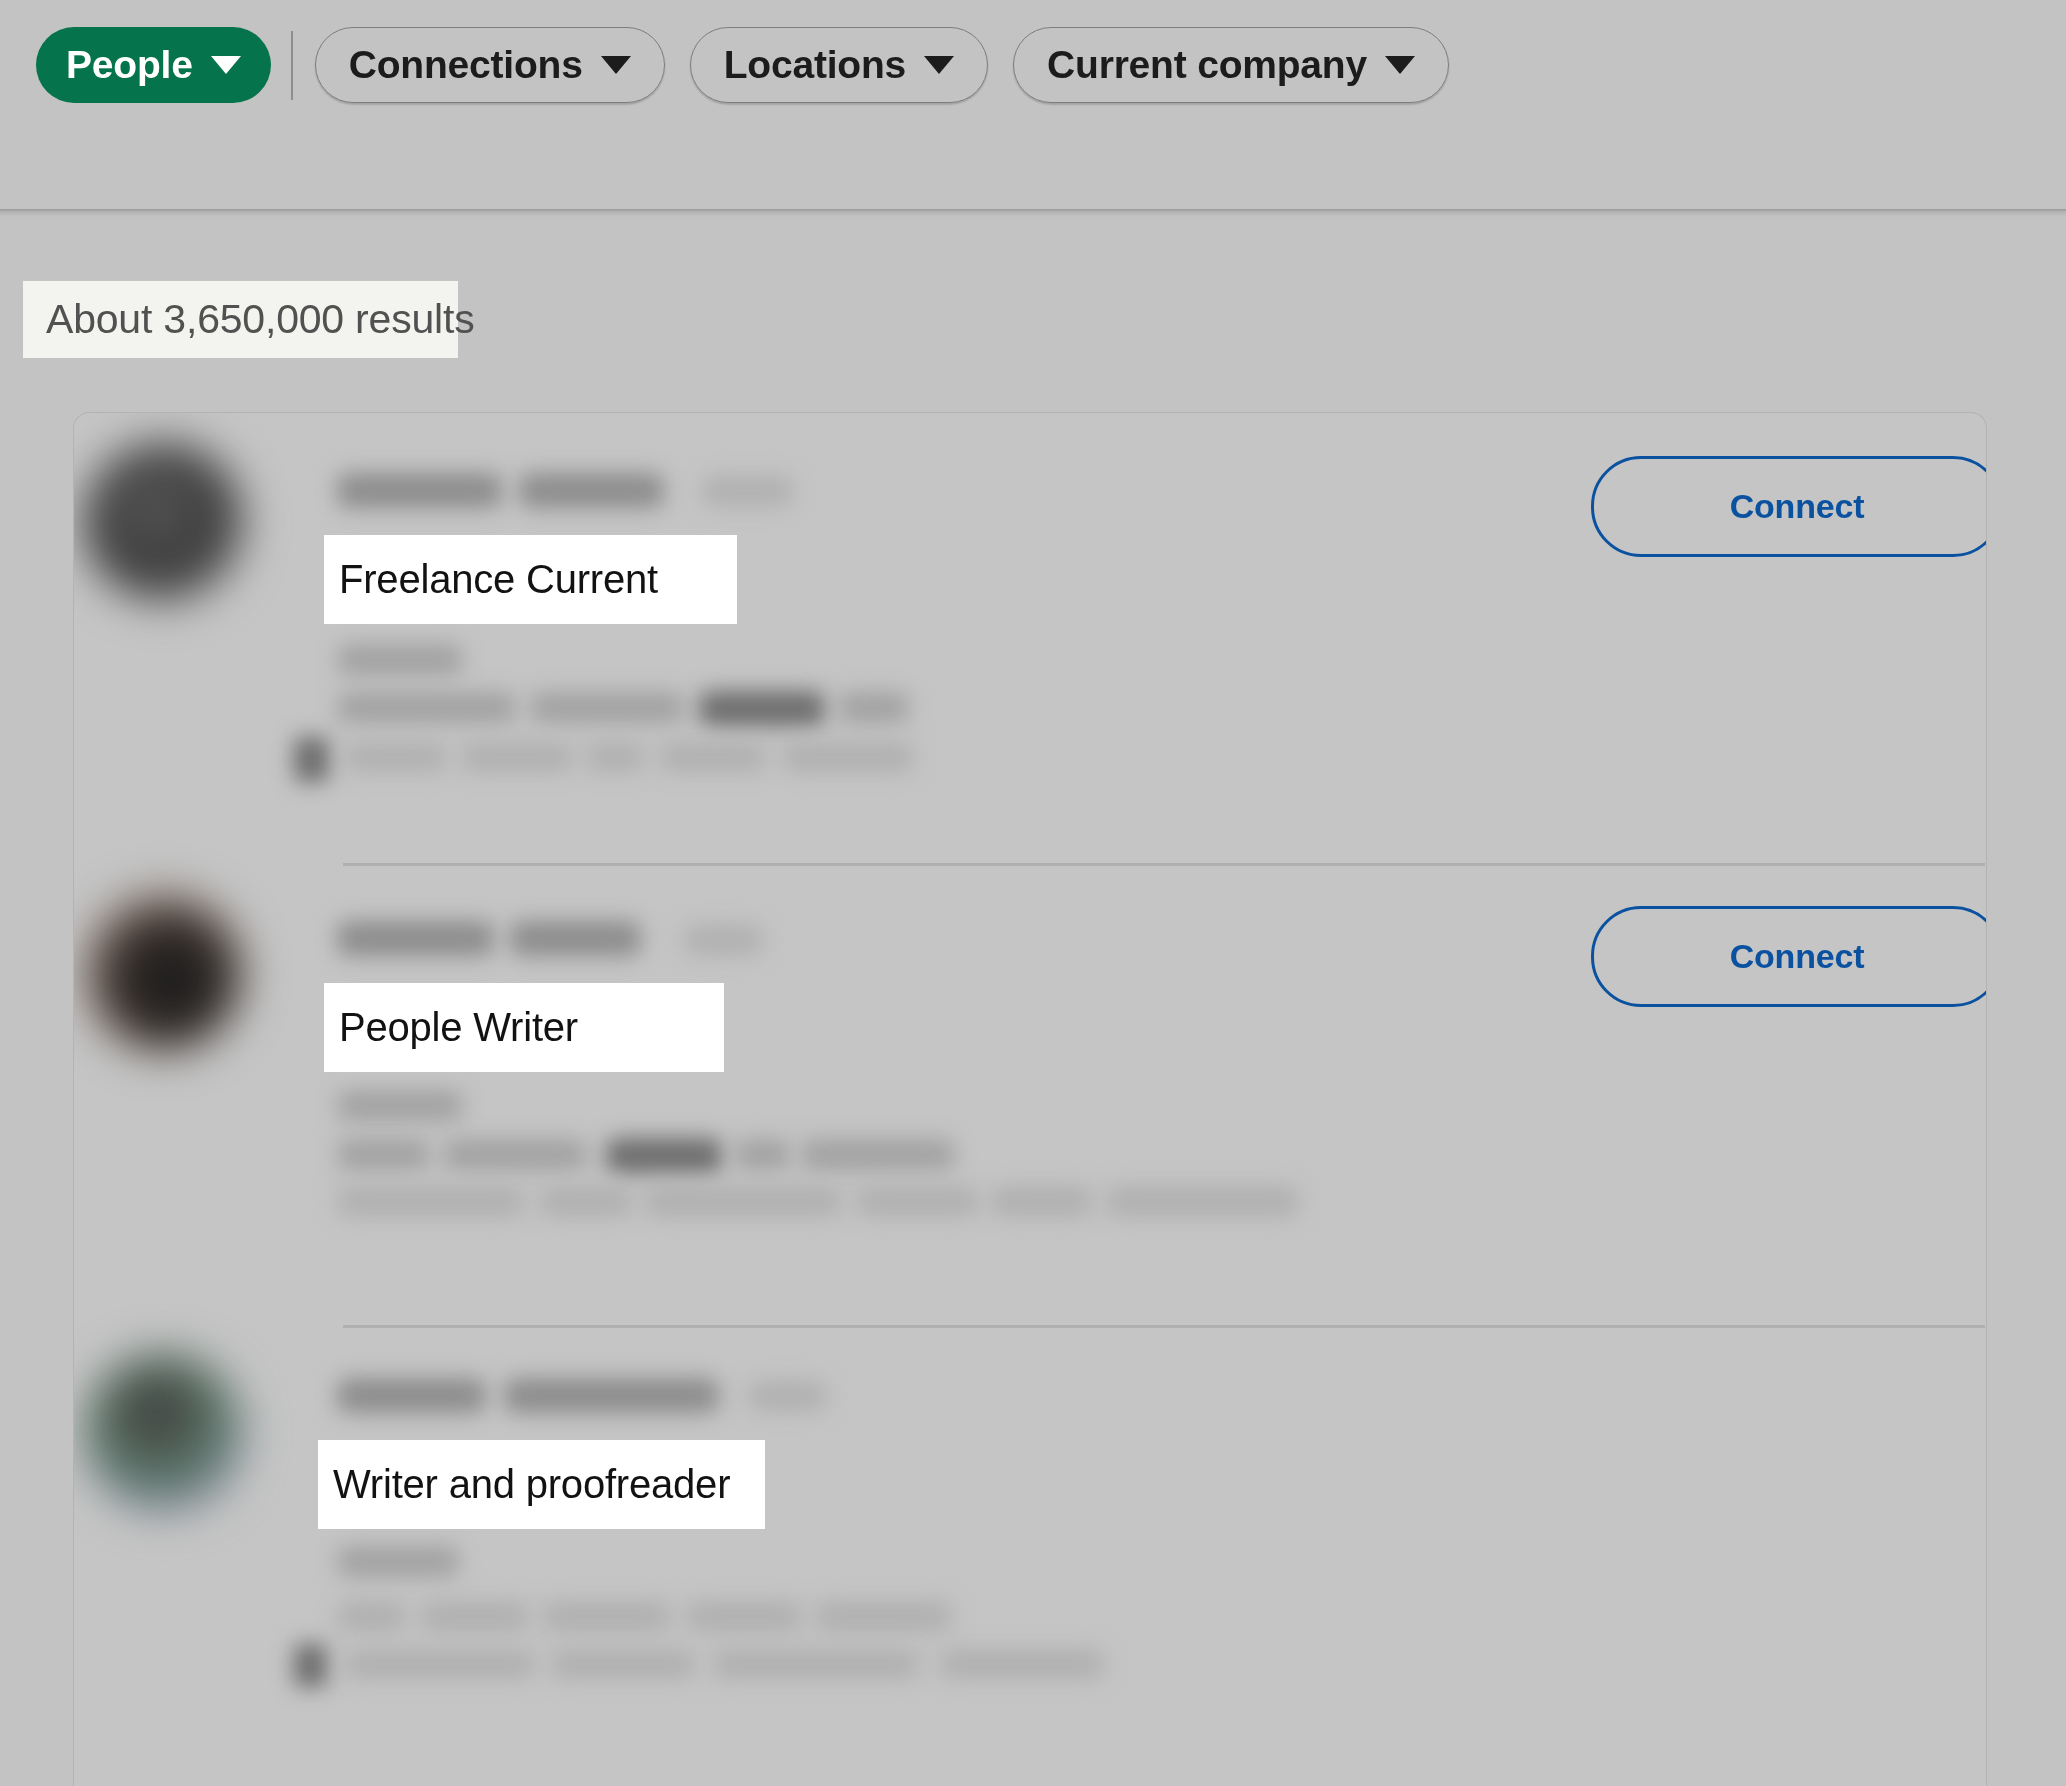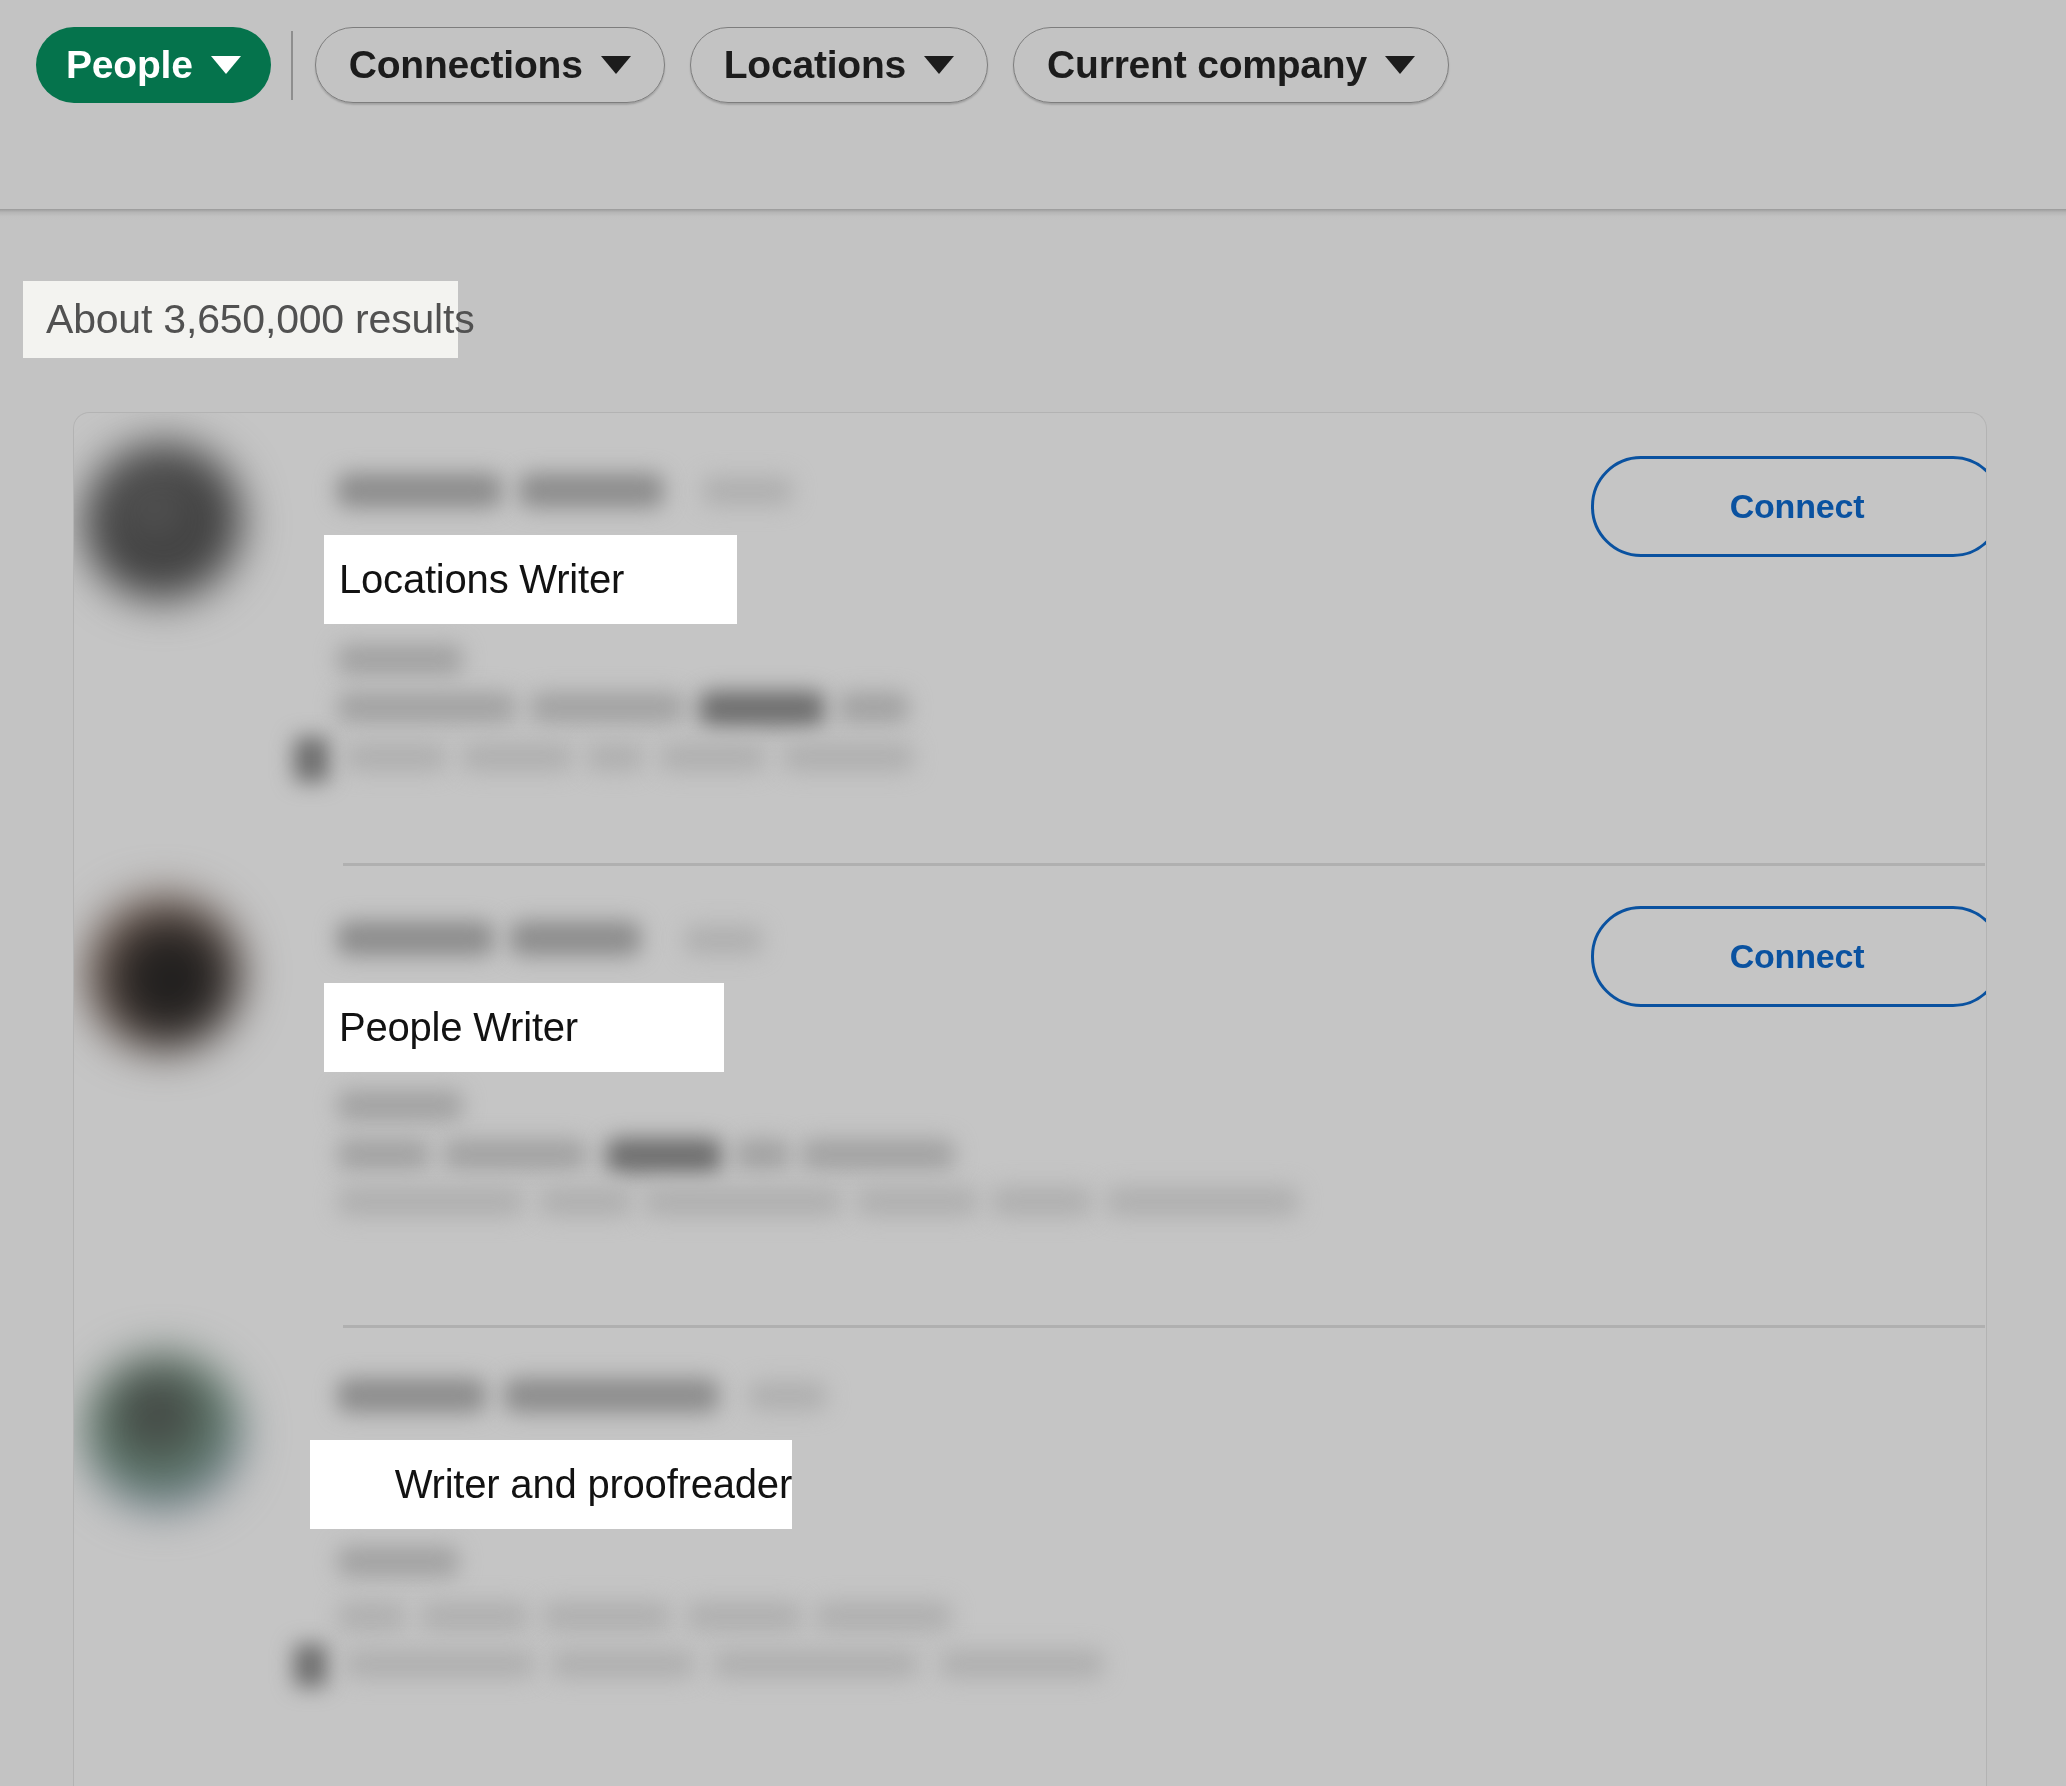--- a/index.html
+++ b/index.html
@@ -236,21 +236,21 @@
 
   <div class="result-row" style="position:absolute; left:0; top:0; width:1911px; height:452px;">
 
     <div class="avatar avatar-1"></div>
 
     <div class="blur-line bl-dark" style="left:263px; top:60px;  width:165px; height:35px;"></div>
     <div class="blur-line bl-dark" style="left:445px; top:60px;  width:145px; height:35px;"></div>
     <div class="blur-line bl-light" style="left:628px; top:63px;  width:91px; height:30px;"></div>
 
     <div class="highlight" style="left:250px; top:122px; width:413px; height:89px;">
-      <span>Locations Writer</span>
+      <span>Freelance Current</span>
     </div>
 
     <div class="blur-line bl-mid" style="left:263px; top:231px; width:126px; height:31px;"></div>
 
     <div class="blur-line bl-mid" style="left:263px; top:279px; width:179px; height:31px;"></div>
     <div class="blur-line bl-mid" style="left:456px; top:279px; width:154px; height:31px;"></div>
     <div class="blur-line bl-strong" style="left:625px; top:278px; width:126px; height:35px;"></div>
     <div class="blur-line bl-mid" style="left:764px; top:279px; width:71px;  height:31px;"></div>
 
     <div class="blur-line bl-strong" style="left:220px; top:324px; width:35px;  height:45px; border-radius:6.6px;"></div>
@@ -302,21 +302,21 @@
   </div>
 
   <div class="result-row" style="position:absolute; left:0; top:915px; width:1911px; height:460px;">
 
     <div class="avatar avatar-3"></div>
 
     <div class="blur-line bl-dark" style="left:263px; top:50px;  width:149px; height:35px;"></div>
     <div class="blur-line bl-dark" style="left:430px; top:50px;  width:215px; height:35px;"></div>
     <div class="blur-line bl-light" style="left:674px; top:53px;  width:79px;  height:30px;"></div>
 
-    <div class="highlight" style="left:236px; top:112px; width:482px; height:89px;justify-content:flex-end;">
+    <div class="highlight" style="left:244px; top:112px; width:447px; height:89px;">
       <span>Writer and proofreader</span>
     </div>
 
     <div class="blur-line bl-mid" style="left:263px; top:218px; width:122px; height:31px;"></div>
 
     <div class="blur-line bl-light" style="left:263px; top:273px; width:69px;  height:31px;"></div>
     <div class="blur-line bl-light" style="left:346px; top:273px; width:109px; height:31px;"></div>
     <div class="blur-line bl-light" style="left:468px; top:273px; width:129px; height:31px;"></div>
     <div class="blur-line bl-light" style="left:612px; top:273px; width:116px; height:31px;"></div>
     <div class="blur-line bl-light" style="left:741px; top:273px; width:137px; height:31px;"></div>

